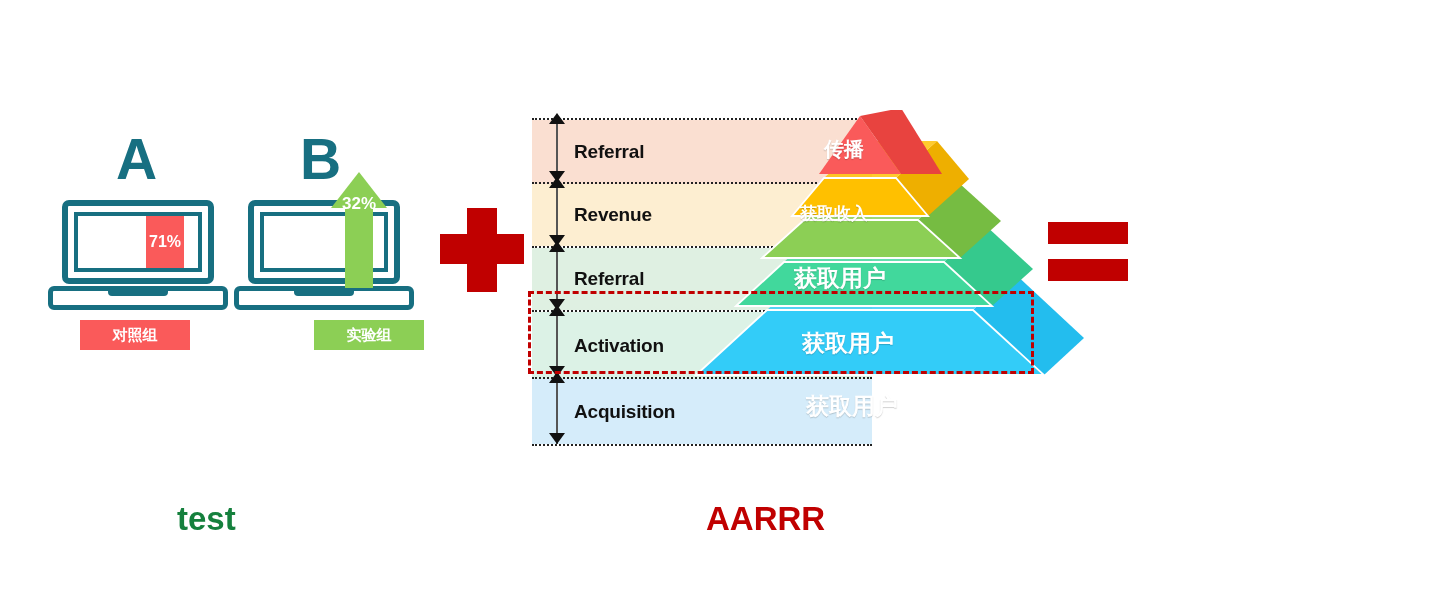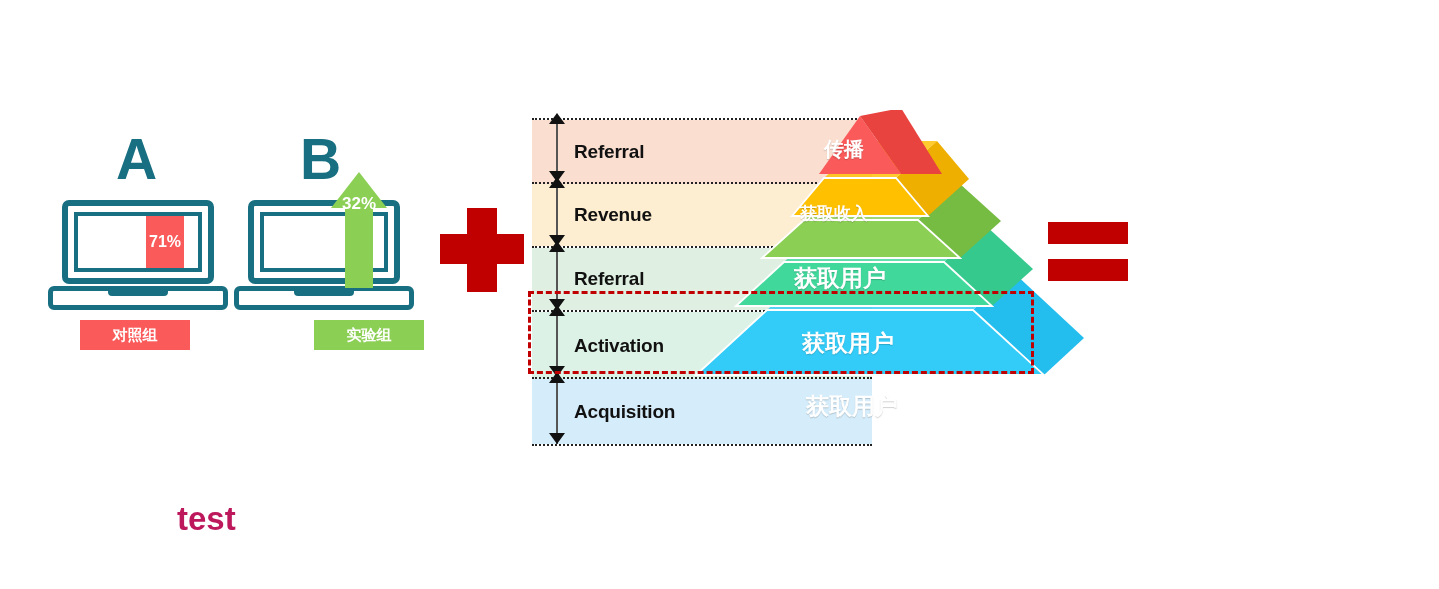--- a/index.html
+++ b/index.html
@@ -383,15 +383,16 @@
   </div>
 
   <div class="highlight-box" style="border-color: rgb(192, 0, 0);"></div>
 
   <div class="equals">
     <div class="bar top" style="background: rgb(192, 0, 0);"></div>
     <div class="bar bottom" style="background: rgb(192, 0, 0);"></div>
   </div>
 
 
-  <div class="caption test" style="color: #be185d;">test</div>
+  <div class="caption test" style="color: #15803d;">test</div>
+  <div class="caption aarrr" style="color: rgb(192, 0, 0);">AARRR</div>
 
 </div>
 
 </body></html>

